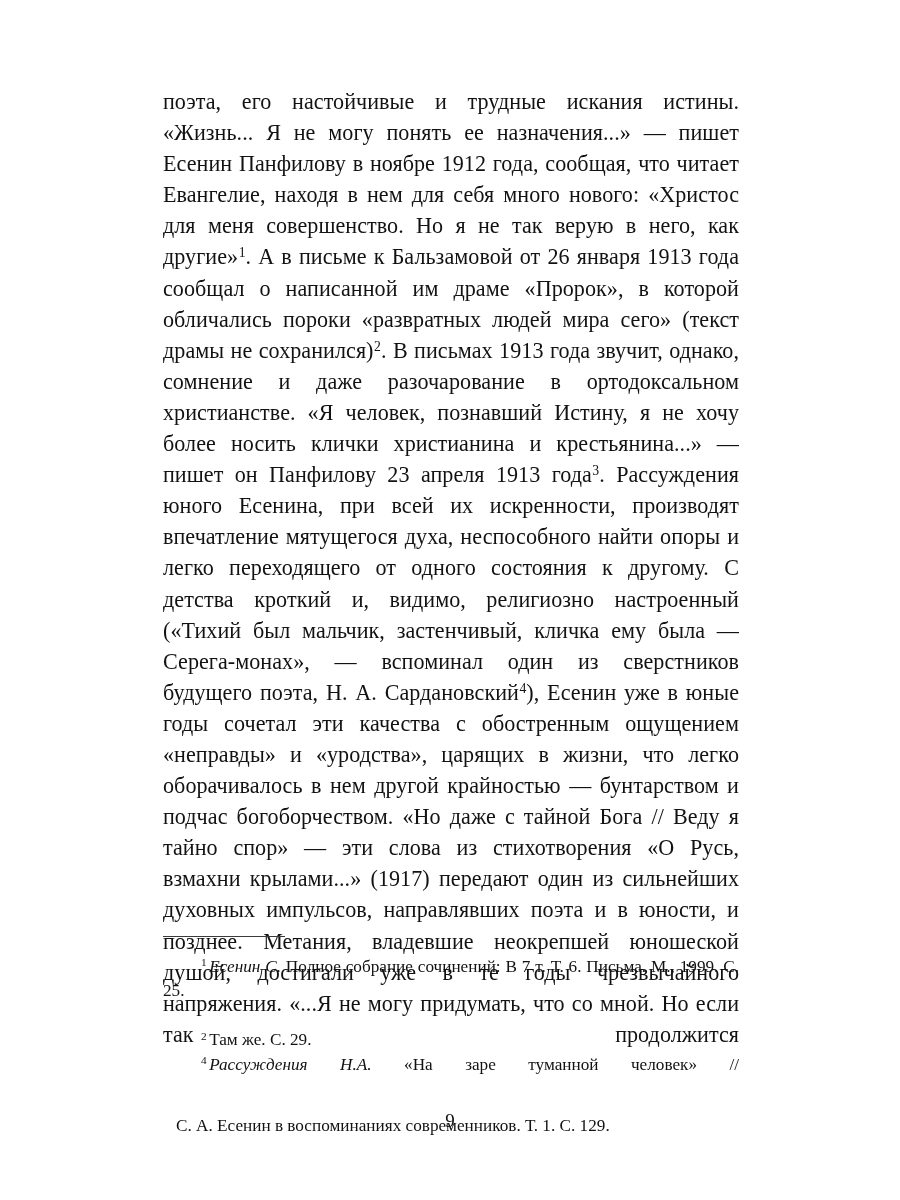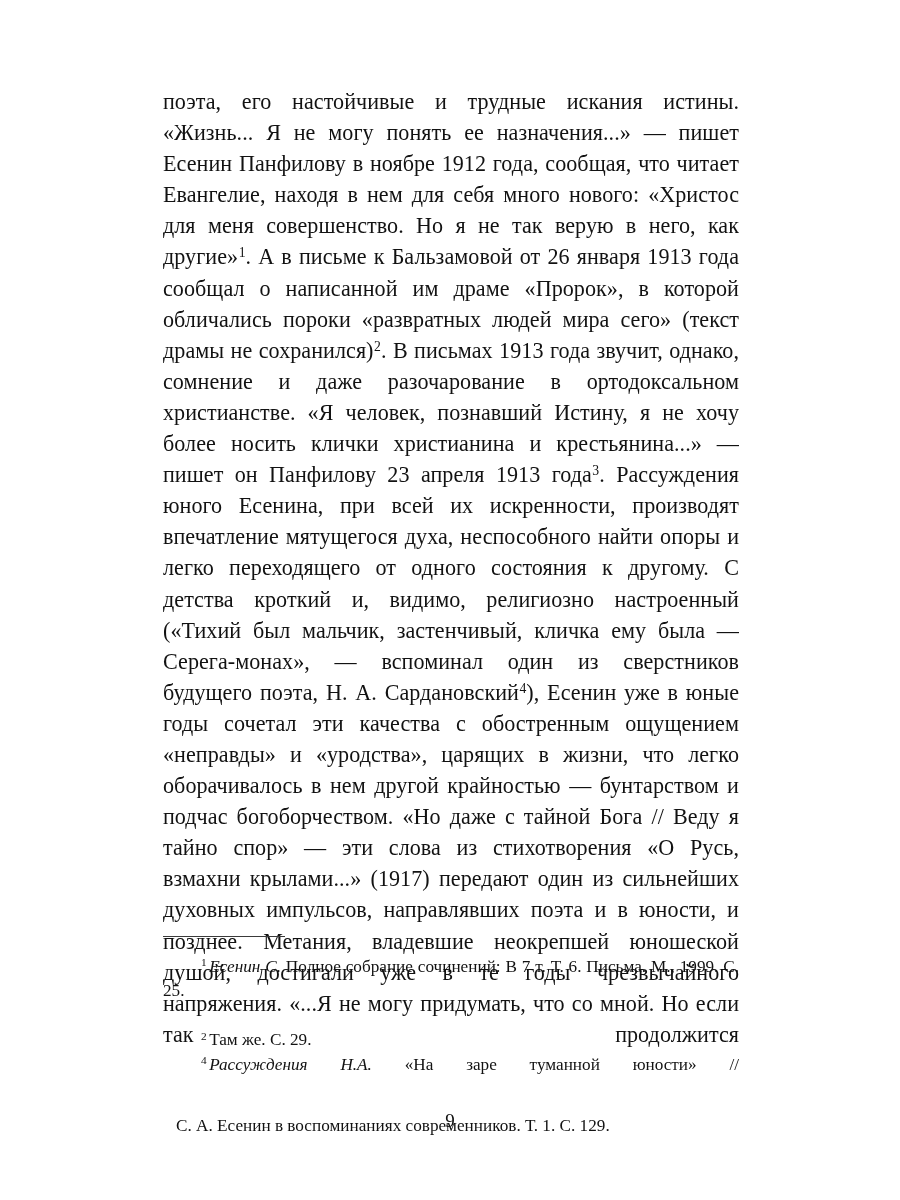--- a/index.html
+++ b/index.html
@@ -125,19 +125,19 @@
   </div>
 
   <div class="footnotes">
     <hr class="fn-rule">
 
     <p class="fn spread"><span class="num">1</span><i>Есенин С.</i><span> Полное собрание сочинений: В 7 т. Т. 6. Письма. М., 1999. С. 25.</span></p>
 
     <p class="fn"><span class="num">2</span><span>Там же. С. 29.</span></p>
 
 
-    <p class="fn spread"><span class="num">4</span><i>Рассуждения Н.А.</i><span> «На заре туманной юности» //</span></p>
+    <p class="fn spread"><span class="num">4</span><i>Рассуждения Н.А.</i><span> «На заре туманной человек» //</span></p>
     <p class="fn-last-line">С. А. Есенин в воспоминаниях современников. Т. 1. С. 129.</p>
   </div>
 
   <div class="folio">9</div>
 
 </div>
 
 </body></html>

